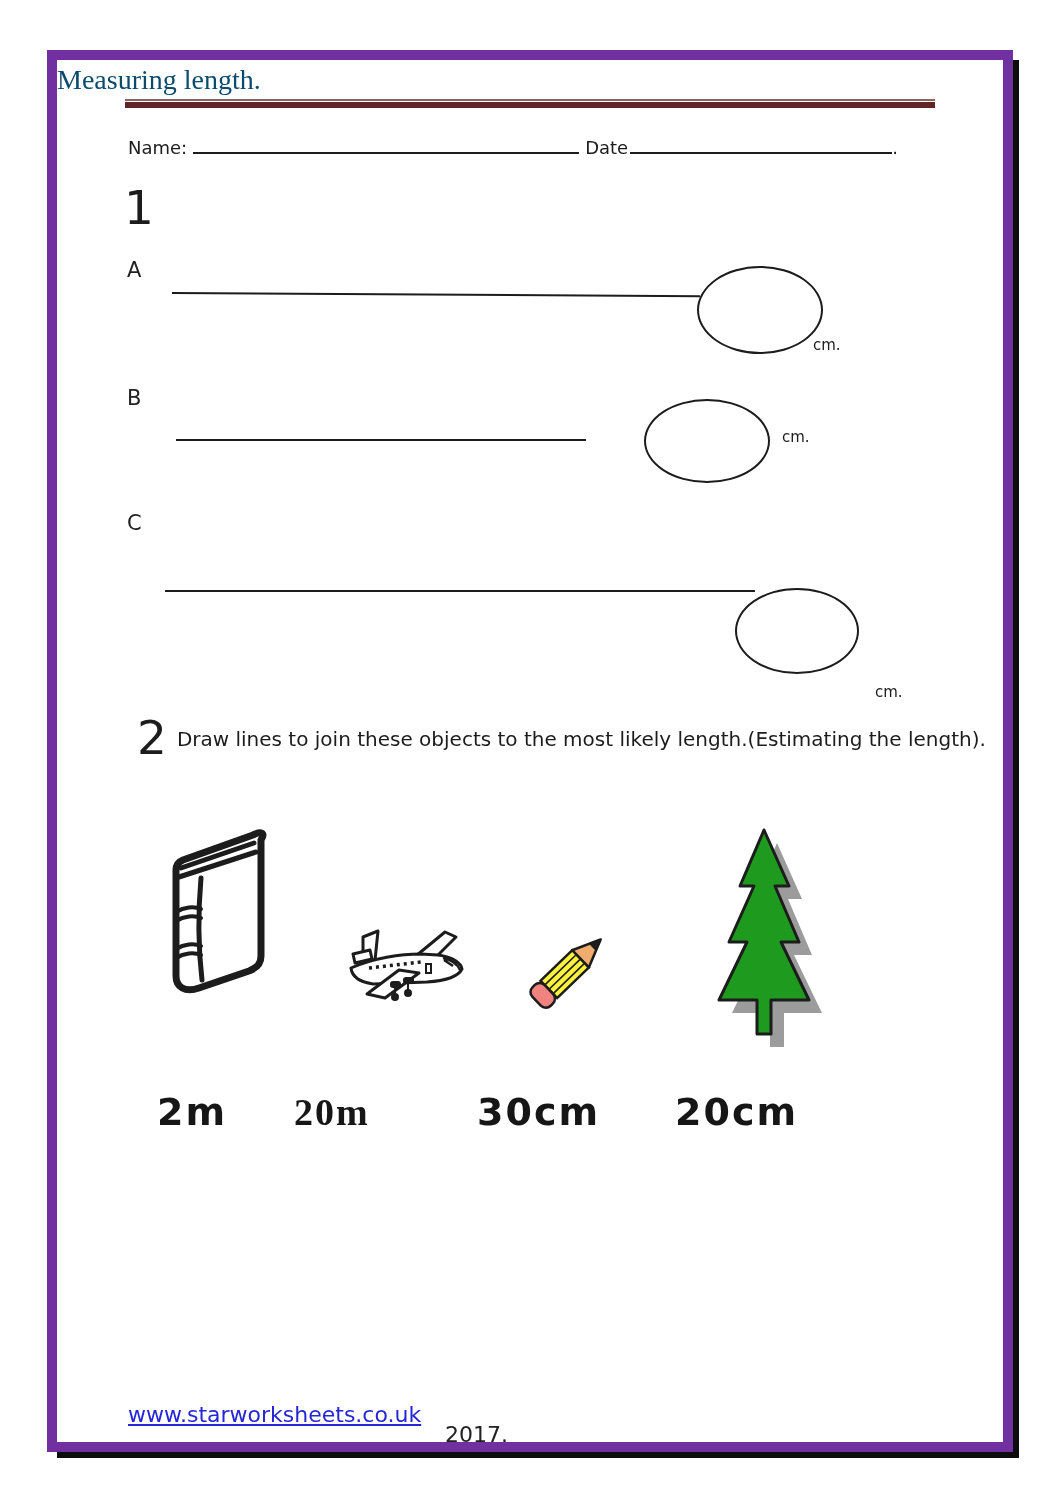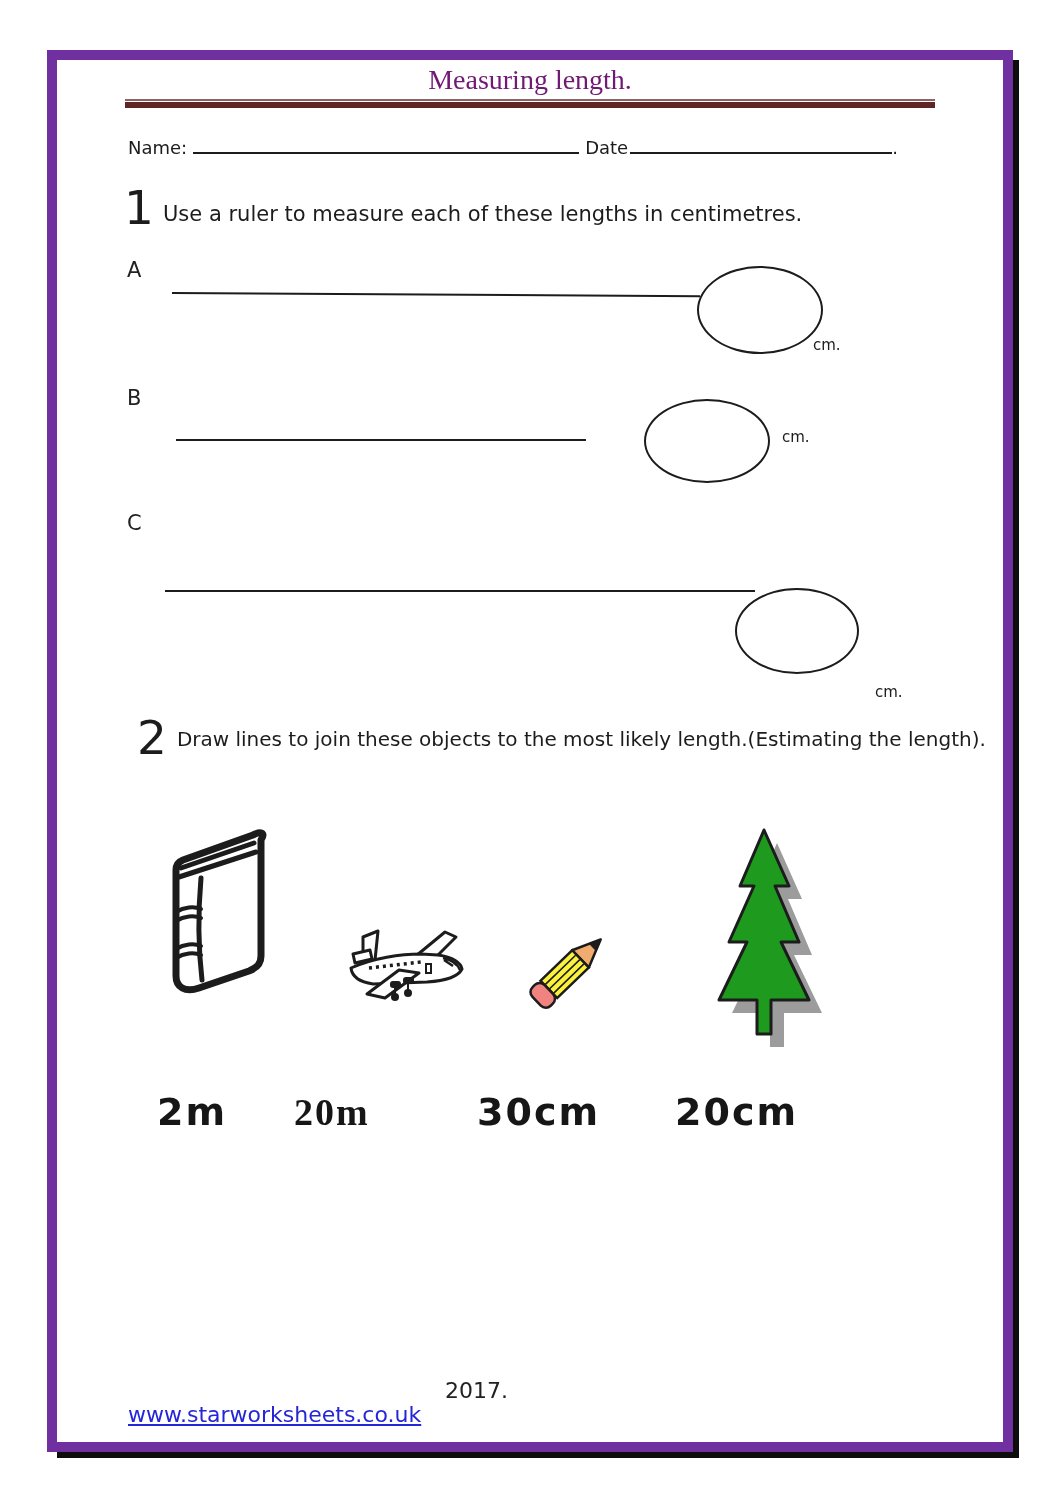--- a/index.html
+++ b/index.html
@@ -16,22 +16,22 @@
     --pencil_wood:#EFAC6D;
   }
   *{box-sizing:border-box;margin:0;padding:0;}
   html,body{background:#fff;}
   body{width:1058px;height:1497px;font-family:"DejaVu Sans",sans-serif;color:var(--ink);}
   .sheet{position:relative;width:1058px;height:1497px;background:#fff;overflow:hidden;}
   .frame{position:absolute;left:47px;top:50px;width:966px;height:1402px;background:#fff;
          border:10px solid var(--border_purple);
          box-shadow:8px 8px 0 -2px var(--frame_shadow);}
   .abs{position:absolute;}
-  .title{left:0;top:4px;width:100%;text-align:center;
-         font-family:"Liberation Serif",serif;font-size:28px;font-weight:500;color:#701a75;}
+  .title{left:0;top:4px;width:100%;text-align:left;
+         font-family:"Liberation Serif",serif;font-size:28px;font-weight:500;color:#0c4a6e;}
   .rule{left:68px;top:39px;width:810px;border-top:2px solid var(--rule_light);padding-top:1px;}
   .rule-thick{height:6px;background:var(--rule_dark);}
   .namerow{left:71px;top:74px;font-size:18px;white-space:nowrap;}
   .blank{display:inline-block;border-bottom:2px solid var(--ink);height:20px;}
   .blank-name{width:386px;margin:0 6px;}
   .blank-date{width:262px;margin-left:2px;}
   .qnum{font-size:47px;font-weight:400;line-height:1;}
   .q1num{left:67px;top:124px;}
   .q1text{left:106px;top:142px;font-size:21px;}
   .itemletter{font-size:21px;color:#222;}
@@ -49,40 +49,39 @@
   .q2{left:80px;top:654px;width:852px;font-size:20px;line-height:38px;}
   .q2 .qnum{vertical-align:-8px;margin-right:10px;}
   .icon-book{left:100px;top:760px;}
   .icon-plane{left:276px;top:860px;}
   .icon-pencil{left:466px;top:860px;}
   .icon-tree{left:650px;top:764px;}
   .option{top:1030px;font-size:38px;font-weight:700;letter-spacing:2px;color:#161616;margin-left:32px;}
   .o1{left:68px;} .o2{left:205px;font-family:Liberation Serif, serif;} .o3{left:388px;} .o4{left:586px;}
   .footer-link{left:71px;top:1342px;font-size:22px;color:var(--link_blue);
                text-decoration:underline;cursor:pointer;}
-  .footer-year{left:388px;top:1318px;font-size:22px;color:#222;}
+  .footer-year{left:388px;top:1362px;font-size:22px;color:#222;}
   svg{display:block;}
 </style>
 </head>
 <body>
 
 <div class="sheet">
   <div class="frame">
 
     <div class="abs title">Measuring length.</div>
     <div class="abs rule">
       <div class="rule-thick"></div>
     </div>
 
     <div class="abs namerow">
       <span>Name:</span><span class="blank blank-name"></span><span>Date</span><span class="blank blank-date"></span><span>.</span>
     </div>
 
     <div class="abs qnum q1num">1</div>
-    <div class="abs q1text">Use a ruler to measure each of these lengths in centimetres.</div>
 
     <div class="abs itemletter la">A</div>
     <div class="abs mline lineA"></div>
     <div class="abs oval ovalA"></div>
     <div class="abs unit uA">cm.</div>
 
     <div class="abs itemletter lb">B</div>
     <div class="abs mline lineB"></div>
     <div class="abs oval ovalB"></div>
     <div class="abs unit uB">cm.</div>

